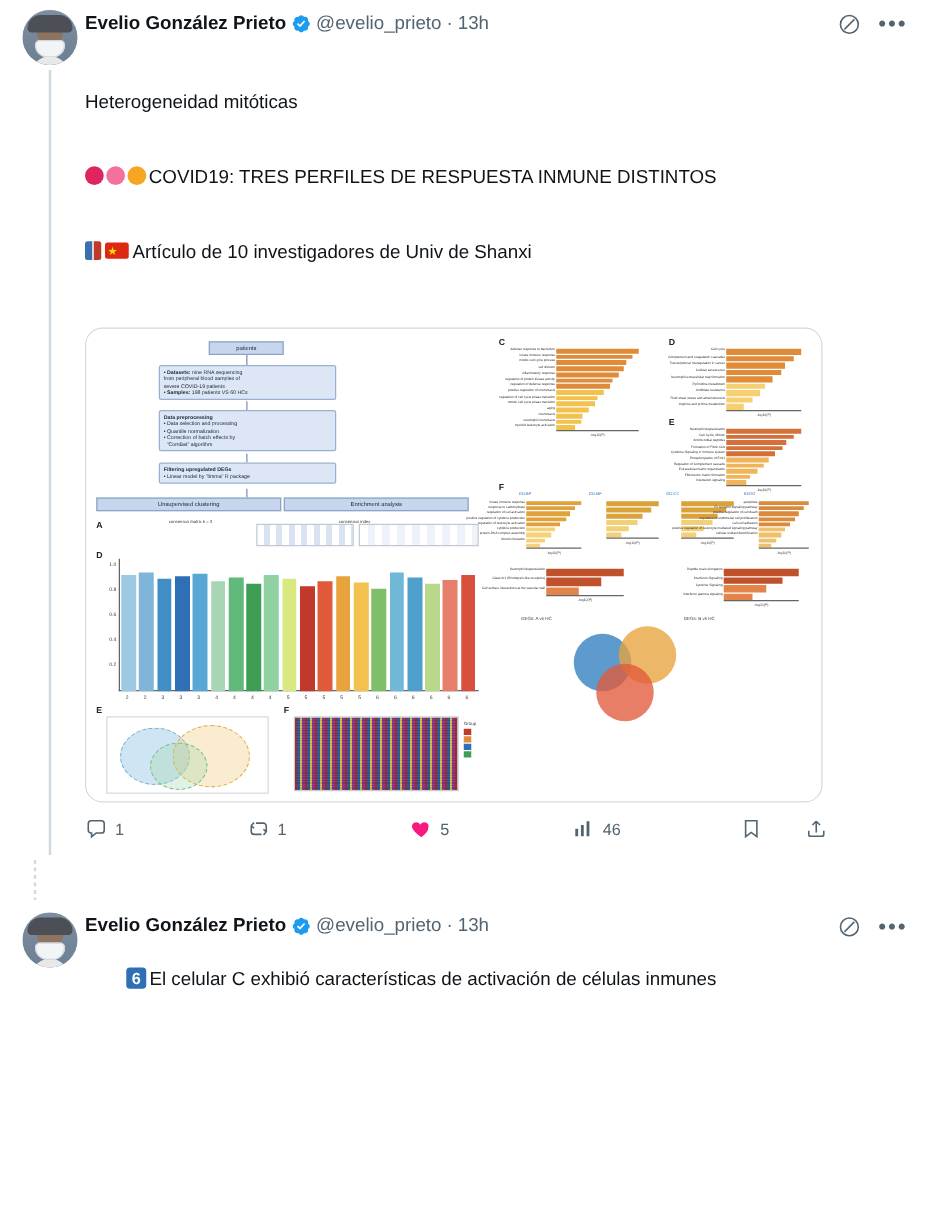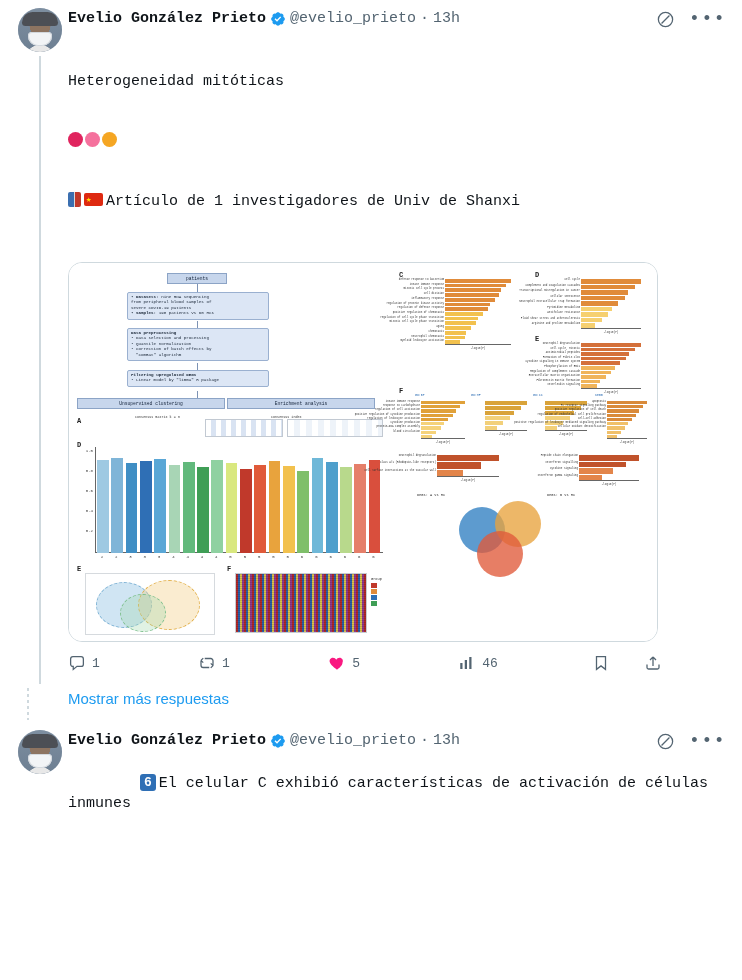--- a/index.html
+++ b/index.html
@@ -64,21 +64,20 @@
     background: #cfd9de;
     flex: 1 1 auto;
     margin-top: 4px;
     min-height: 10px;
   }
 
   .content {
     flex: 1 1 auto;
     min-width: 0;
     padding-bottom: 2px;
-    font-family: Liberation Mono, monospace;
   }
 
   .head {
     display: flex;
     align-items: center;
     gap: 4px;
     line-height: 20px;
     height: 22px;
   }
   .name {
@@ -385,22 +384,22 @@
                 <circle cx="12" cy="12" r="9"></circle>
                 <line x1="7" y1="17" x2="17" y2="7"></line>
               </svg>
           </span>
           <span class="icon-btn more-dots">•••</span>
         </span>
       </div>
 
       <div class="text">
         <span class="line">Heterogeneidad mitóticas</span>
-        <span class="line"><span class="emoji-row"><span class="circ c-red"></span><span class="circ c-pink"></span><span class="circ c-orange"></span></span></span>
-        <span class="line"><span class="book"></span><span class="flag-cn"></span><span>Artículo de 1 investigadores de Univ de Shanxi</span></span>
+        <span class="line"><span class="emoji-row"><span class="circ c-red"></span><span class="circ c-pink"></span><span class="circ c-orange"></span></span><span>COVID19: TRES PERFILES DE RESPUESTA INMUNE DISTINTOS</span></span>
+        <span class="line"><span class="book"></span><span class="flag-cn"></span><span>Artículo de 10 investigadores de Univ de Shanxi</span></span>
       </div>
 
       <div class="media">
         <div class="fig">
 
           <div class="fig-left">
             <div class="bandbar" style="left:92px; top:4px; width:60px;">patients</div>
             <div class="vline" style="left:122px; top:15px; height:8px;"></div>
             <div class="flowbox" style="left:52px; top:23px; width:142px;">
               <b>• Datasets:</b> nine RNA sequencing<br>from peripheral blood samples of<br>severe COVID-19 patients<br><b>• Samples:</b> 198 patients VS 60 HCs
@@ -724,21 +723,20 @@
           </div>
         </div>
       </div>
     </div>
   </div>
 
   <div class="show-more-wrap">
     <div class="dotted-gutter">
         <div class="dots"></div>
       </div>
-    <div class="show-more-txt">Mostrar más respuestas</div>
   </div>
 
   <div class="tweet">
     <div class="gutter">
       <div class="avatar">
         <div class="face"></div>
           <div class="hat"></div>
           <div class="mask"></div>
       </div>
     </div>

